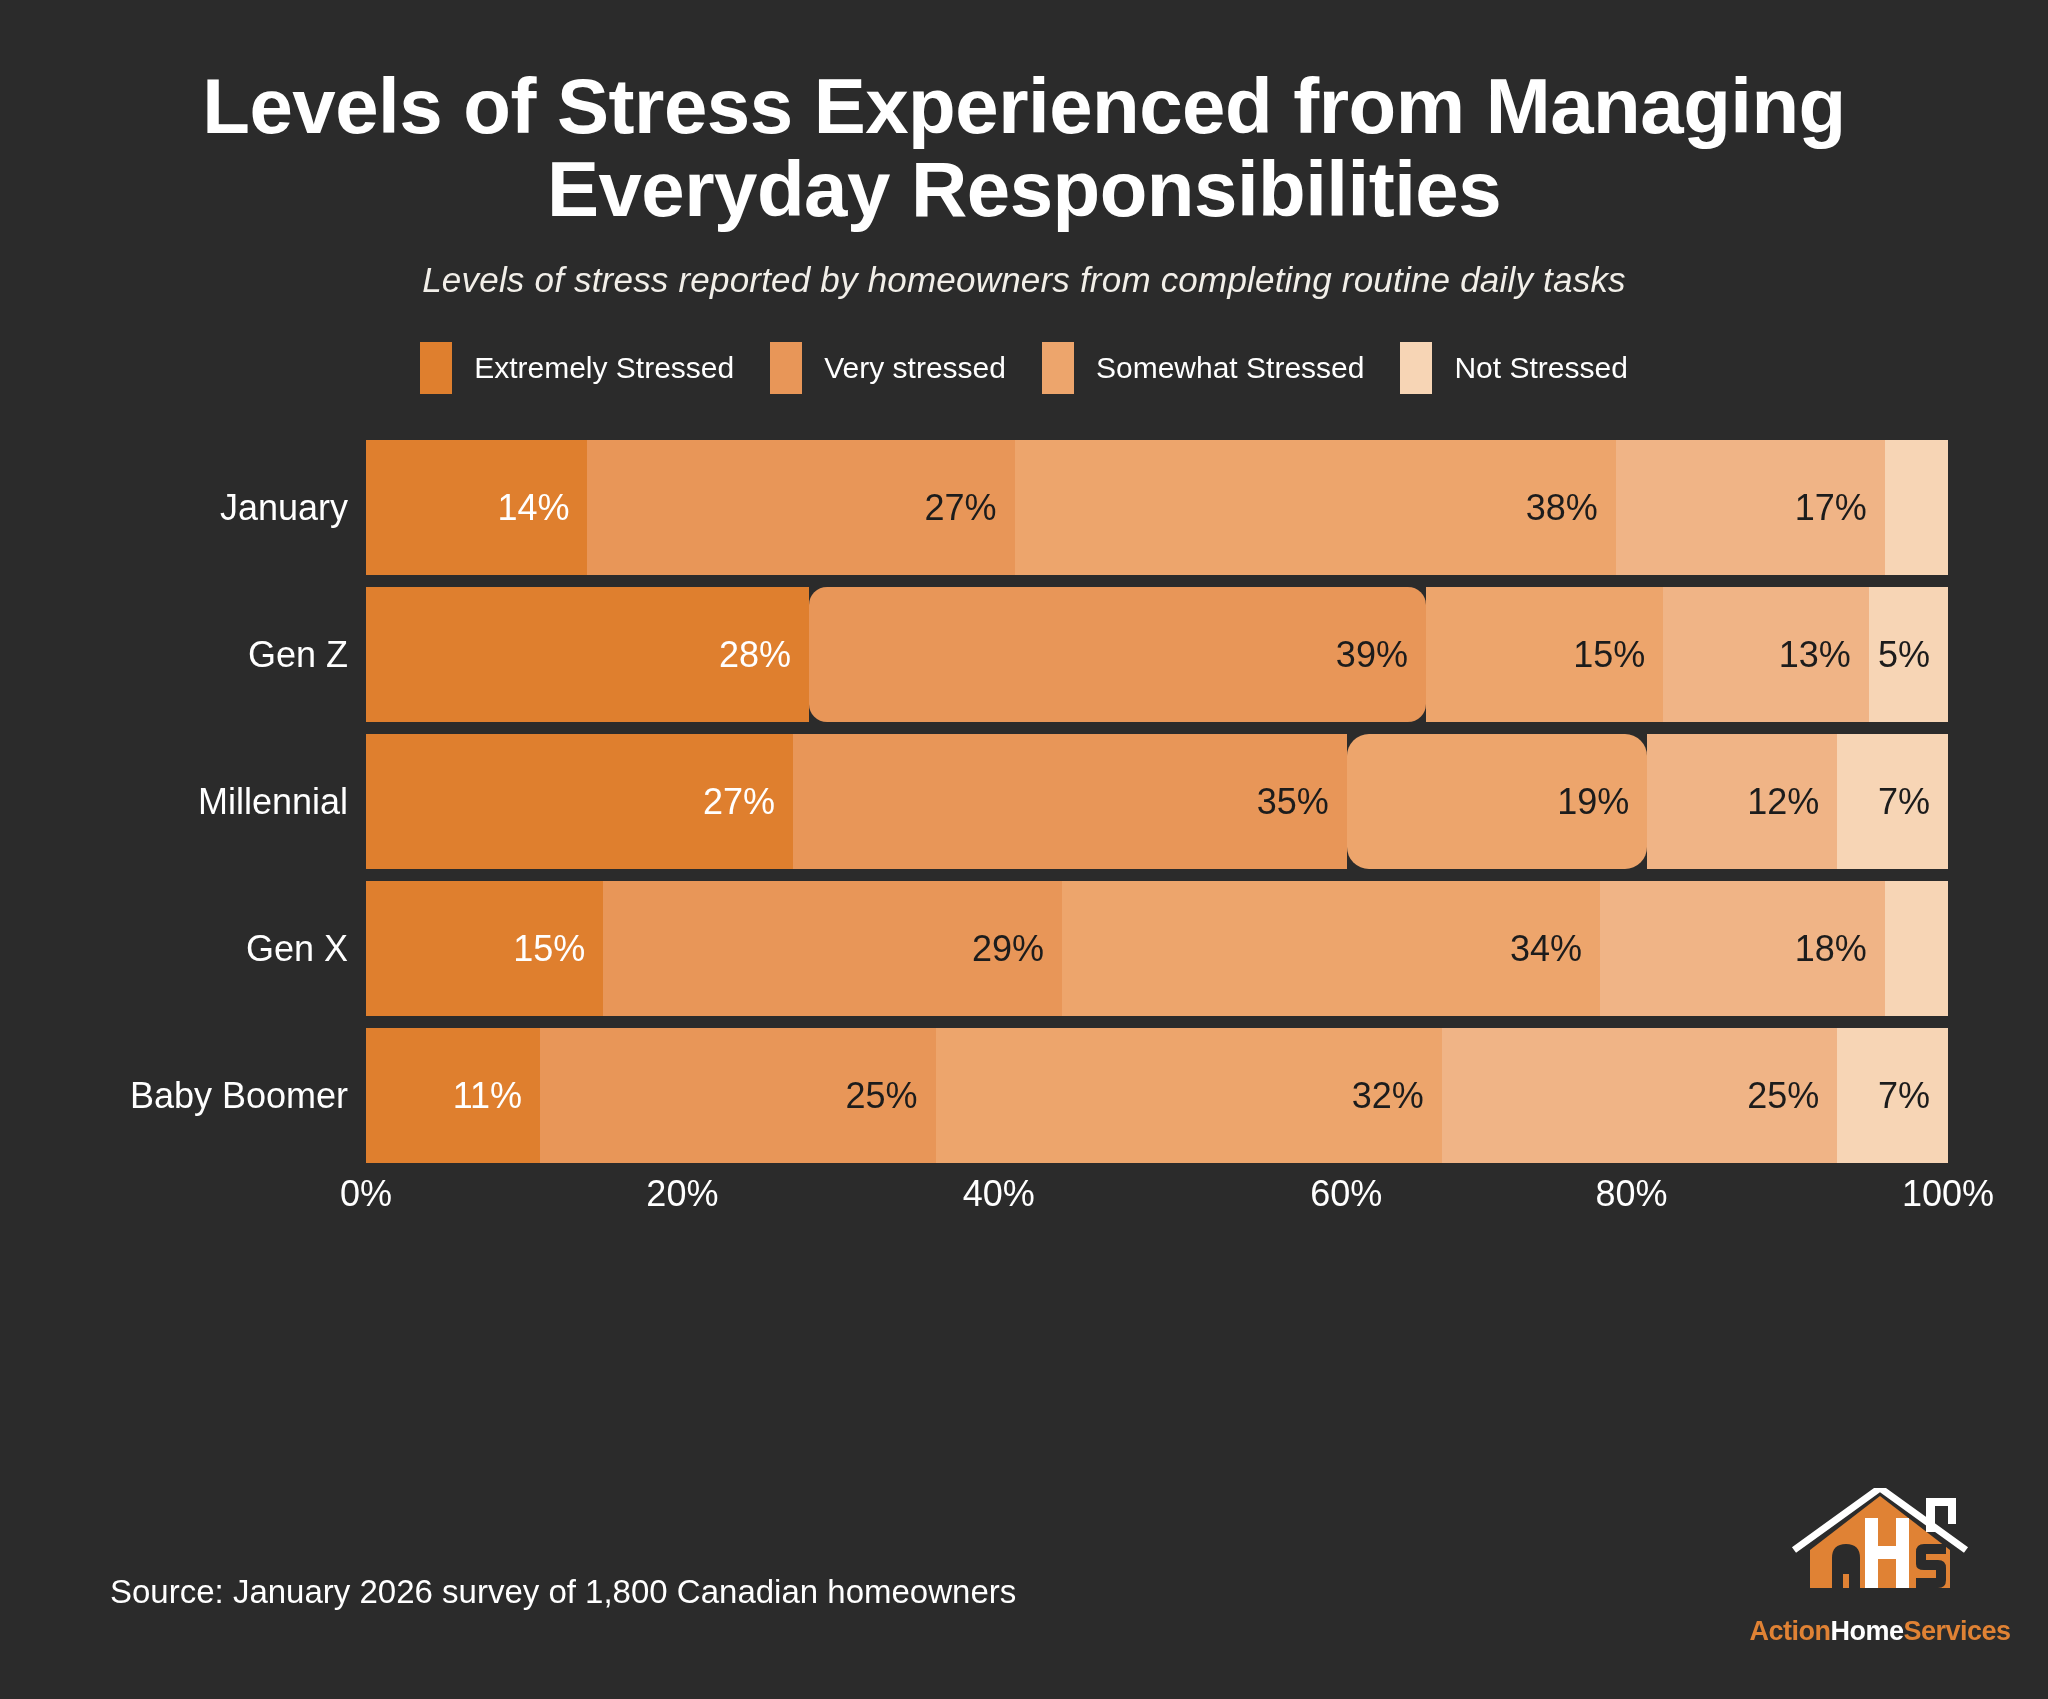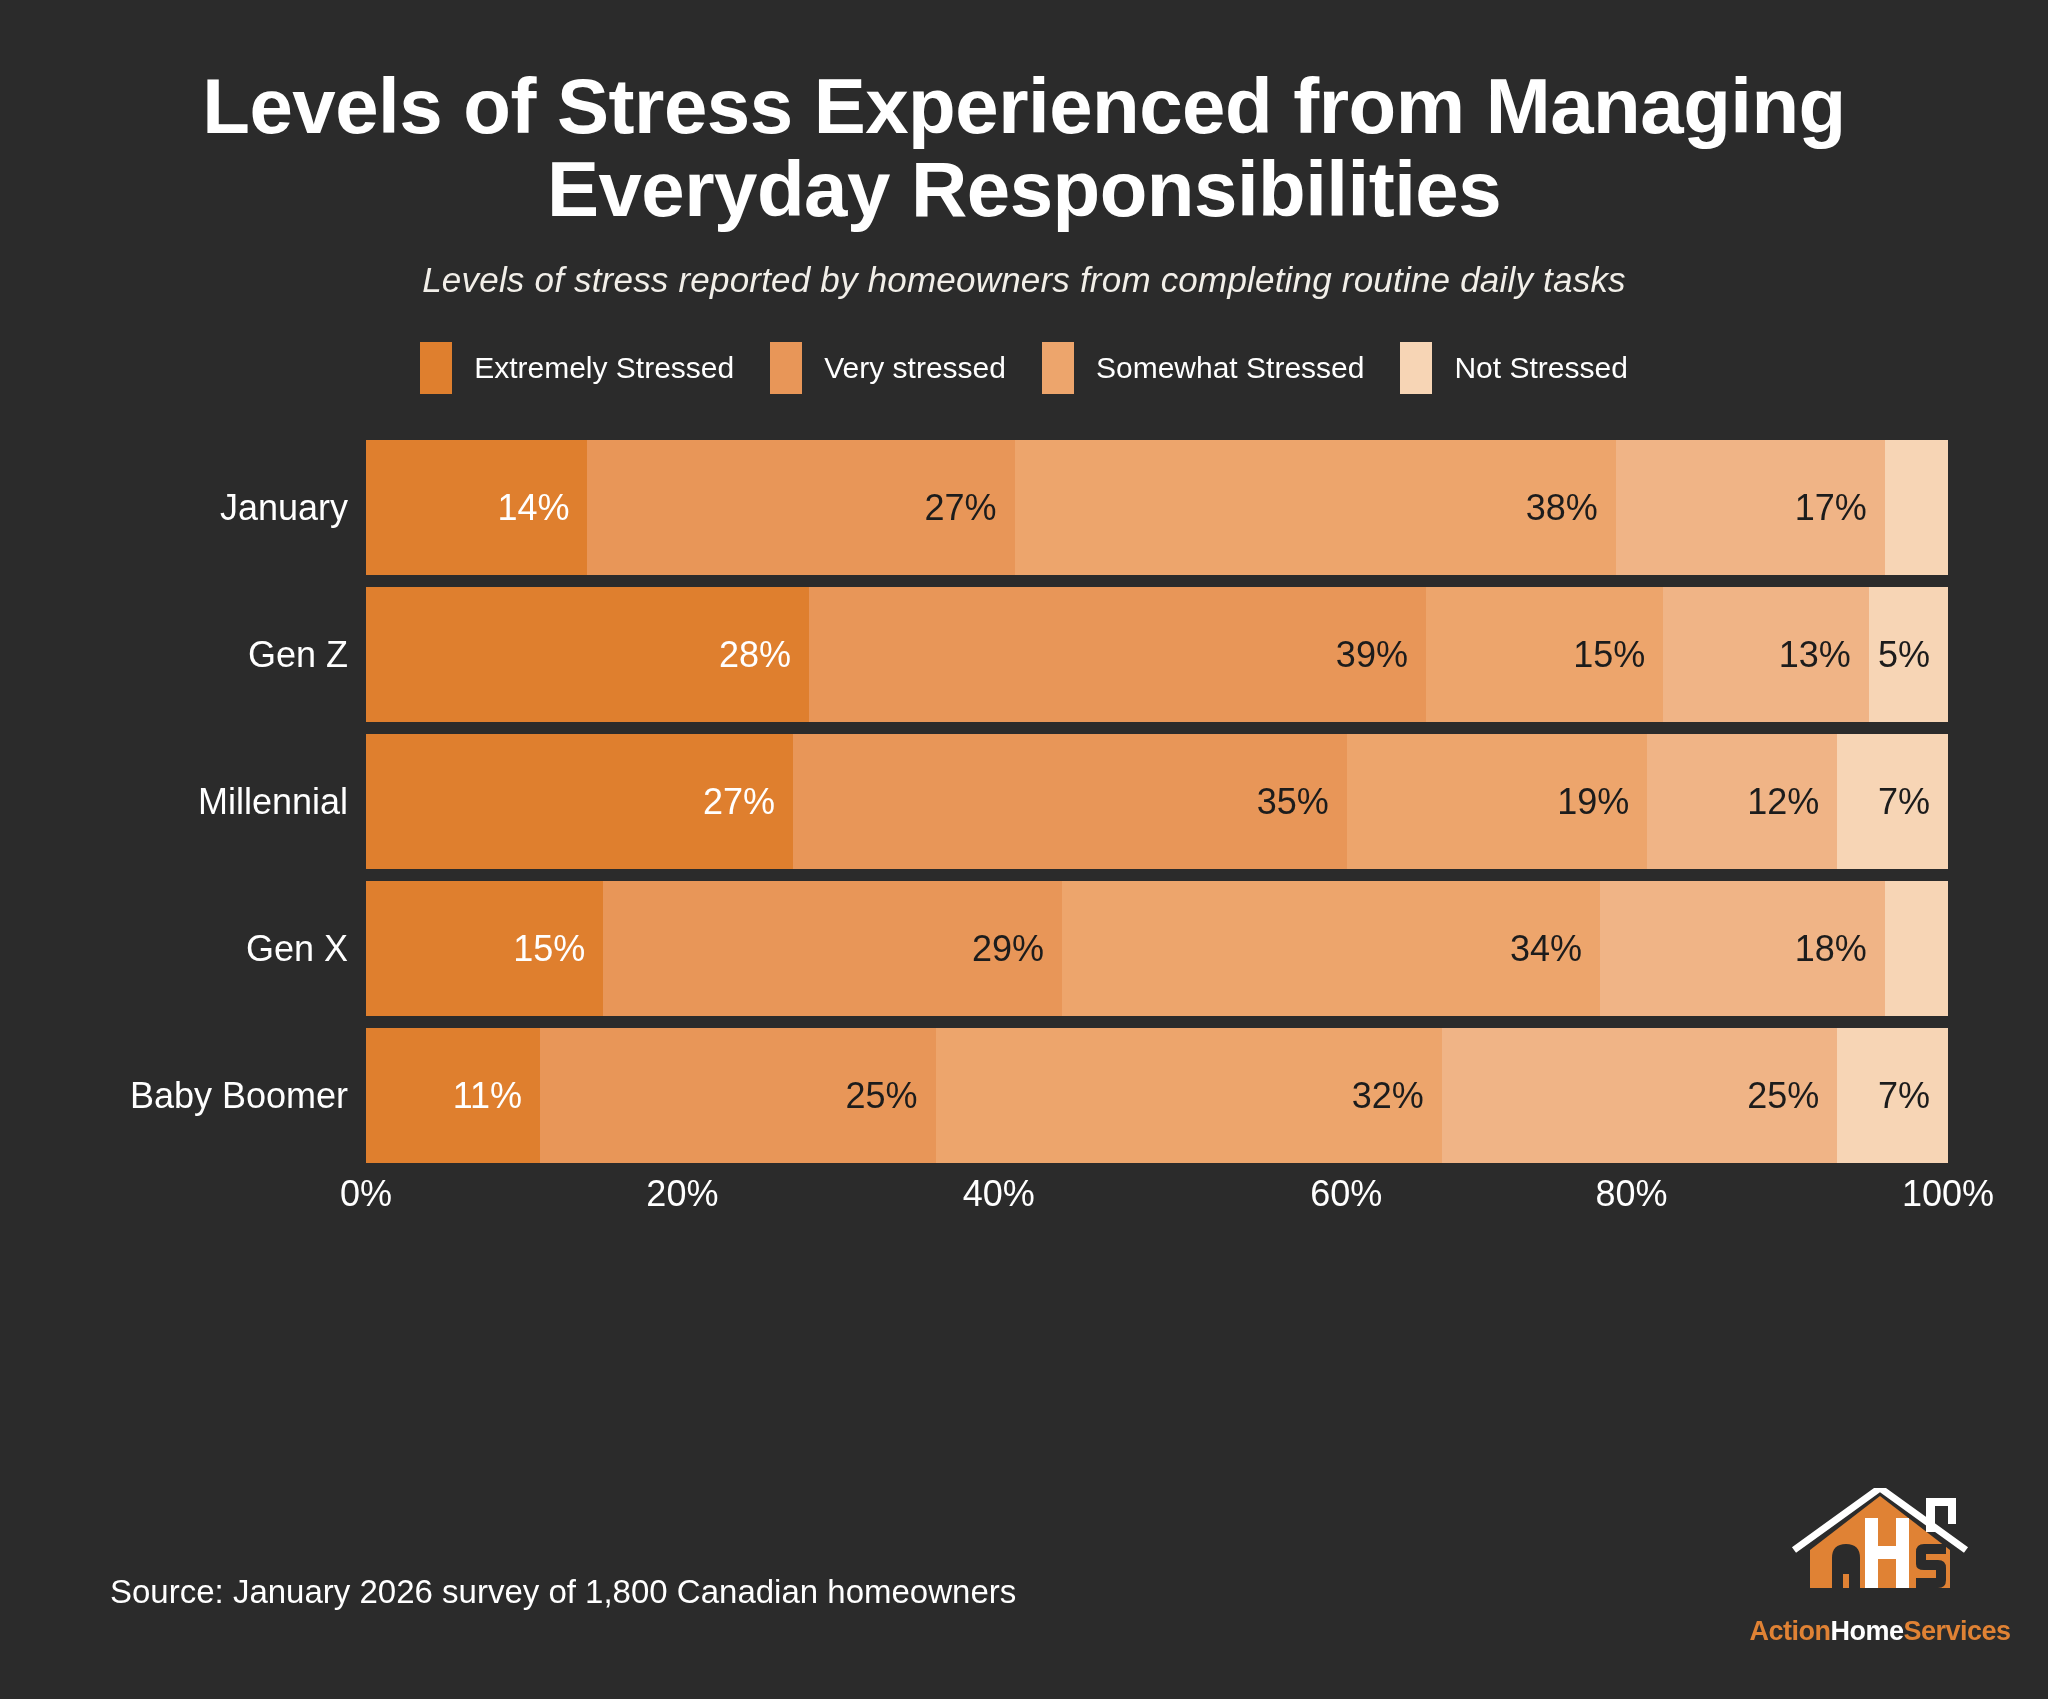--- a/index.html
+++ b/index.html
@@ -199,32 +199,32 @@
               <div class="seg" style="flex: 0 0 27%; background: rgb(232, 150, 88); color: rgb(28, 28, 28);">27%</div>
               <div class="seg" style="flex: 0 0 38%; background: rgb(237, 165, 108); color: rgb(28, 28, 28);">38%</div>
               <div class="seg" style="flex: 0 0 17%; background: rgb(240, 180, 134); color: rgb(28, 28, 28);">17%</div>
               <div class="seg" style="flex: 0 0 4%; background: rgb(247, 213, 181); color: rgb(28, 28, 28);"></div>
             </div>
           </div>
           <div class="row">
             <div class="row-label">Gen Z</div>
             <div class="bar">
               <div class="seg" style="flex: 0 0 28%; background: rgb(223, 127, 46); color: rgb(255, 255, 255);">28%</div>
-              <div class="seg" style="flex: 0 0 39%; background: rgb(232, 150, 88); color: rgb(28, 28, 28);">39%</div>
+              <div class="seg" style="flex: 0 0 39%; background: rgb(232, 150, 88); color: rgb(28, 28, 28); border-radius: 18px;">39%</div>
               <div class="seg" style="flex: 0 0 15%; background: rgb(237, 165, 108); color: rgb(28, 28, 28);">15%</div>
               <div class="seg" style="flex: 0 0 13%; background: rgb(240, 180, 134); color: rgb(28, 28, 28);">13%</div>
               <div class="seg" style="flex: 0 0 5%; background: rgb(247, 213, 181); color: rgb(28, 28, 28);">5%</div>
             </div>
           </div>
           <div class="row">
             <div class="row-label">Millennial</div>
             <div class="bar">
               <div class="seg" style="flex: 0 0 27%; background: rgb(223, 127, 46); color: rgb(255, 255, 255);">27%</div>
               <div class="seg" style="flex: 0 0 35%; background: rgb(232, 150, 88); color: rgb(28, 28, 28);">35%</div>
-              <div class="seg" style="flex: 0 0 19%; background: rgb(237, 165, 108); color: rgb(28, 28, 28);">19%</div>
+              <div class="seg" style="flex: 0 0 19%; background: rgb(237, 165, 108); color: rgb(28, 28, 28); border-radius: 22px;">19%</div>
               <div class="seg" style="flex: 0 0 12%; background: rgb(240, 180, 134); color: rgb(28, 28, 28);">12%</div>
               <div class="seg" style="flex: 0 0 7%; background: rgb(247, 213, 181); color: rgb(28, 28, 28);">7%</div>
             </div>
           </div>
           <div class="row">
             <div class="row-label">Gen X</div>
             <div class="bar">
               <div class="seg" style="flex: 0 0 15%; background: rgb(223, 127, 46); color: rgb(255, 255, 255);">15%</div>
               <div class="seg" style="flex: 0 0 29%; background: rgb(232, 150, 88); color: rgb(28, 28, 28);">29%</div>
               <div class="seg" style="flex: 0 0 34%; background: rgb(237, 165, 108); color: rgb(28, 28, 28);">34%</div>

